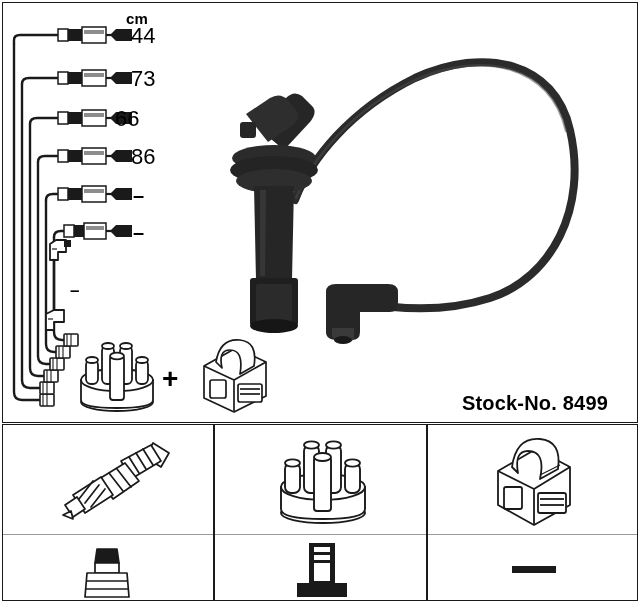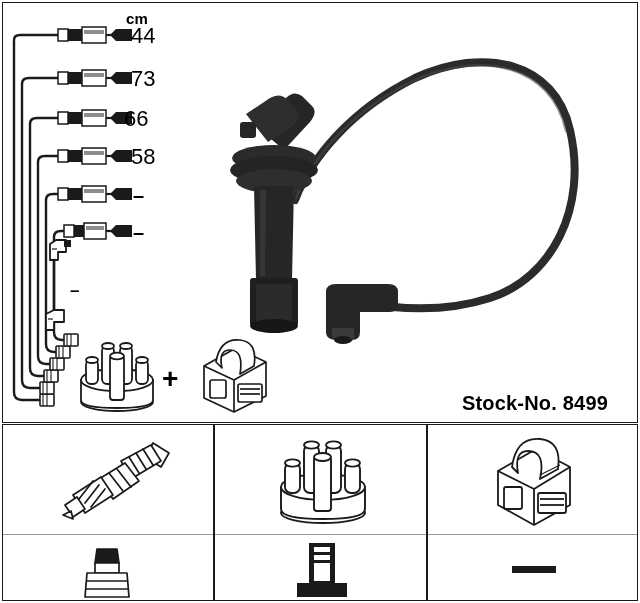--- a/index.html
+++ b/index.html
@@ -154,22 +154,22 @@
         <line x1="54" y1="260" x2="54" y2="314" stroke="#1a1a1a" stroke-width="2.4" stroke-linecap="round"></line>
 
         <path d="M46,314 L46,330 L54,330 L54,322 L64,322 L64,310 L54,310 Z" fill="#fff" stroke="#1a1a1a" stroke-width="1.8" stroke-linejoin="round"></path>
         <line x1="48" y1="319" x2="53" y2="319" stroke="#1a1a1a" stroke-width="1.2"></line>
       </g>
     </svg>
   </div>
 
   <div class="len" style="left:131px;top:23px;">44</div>
   <div class="len" style="left:131px;top:66px;">73</div>
-  <div class="len" style="left:124px;top:106px;">66</div>
-  <div class="len" style="left:131px;top:144px;">58</div>
+  <div class="len" style="left:115px;top:106px;">66</div>
+  <div class="len" style="left:131px;top:144px;">86</div>
   <div class="len dash" style="left:133px;top:184px;">–</div>
   <div class="len dash" style="left:133px;top:221px;">–</div>
   <div class="len dash" style="left:70px;top:281px;font-size:17px;">–</div>
 
   <div class="pos" style="left:240px;top:40px;">
     <svg width="396" height="300" viewBox="0 0 396 300">
 
       <g fill="none" stroke="#2b2b2b" stroke-width="8" stroke-linecap="round">
         <path d="M55,160 C70,120 110,70 175,38 C245,6 315,22 330,90
                  C348,168 312,238 250,258 C200,274 150,268 120,262"></path>

